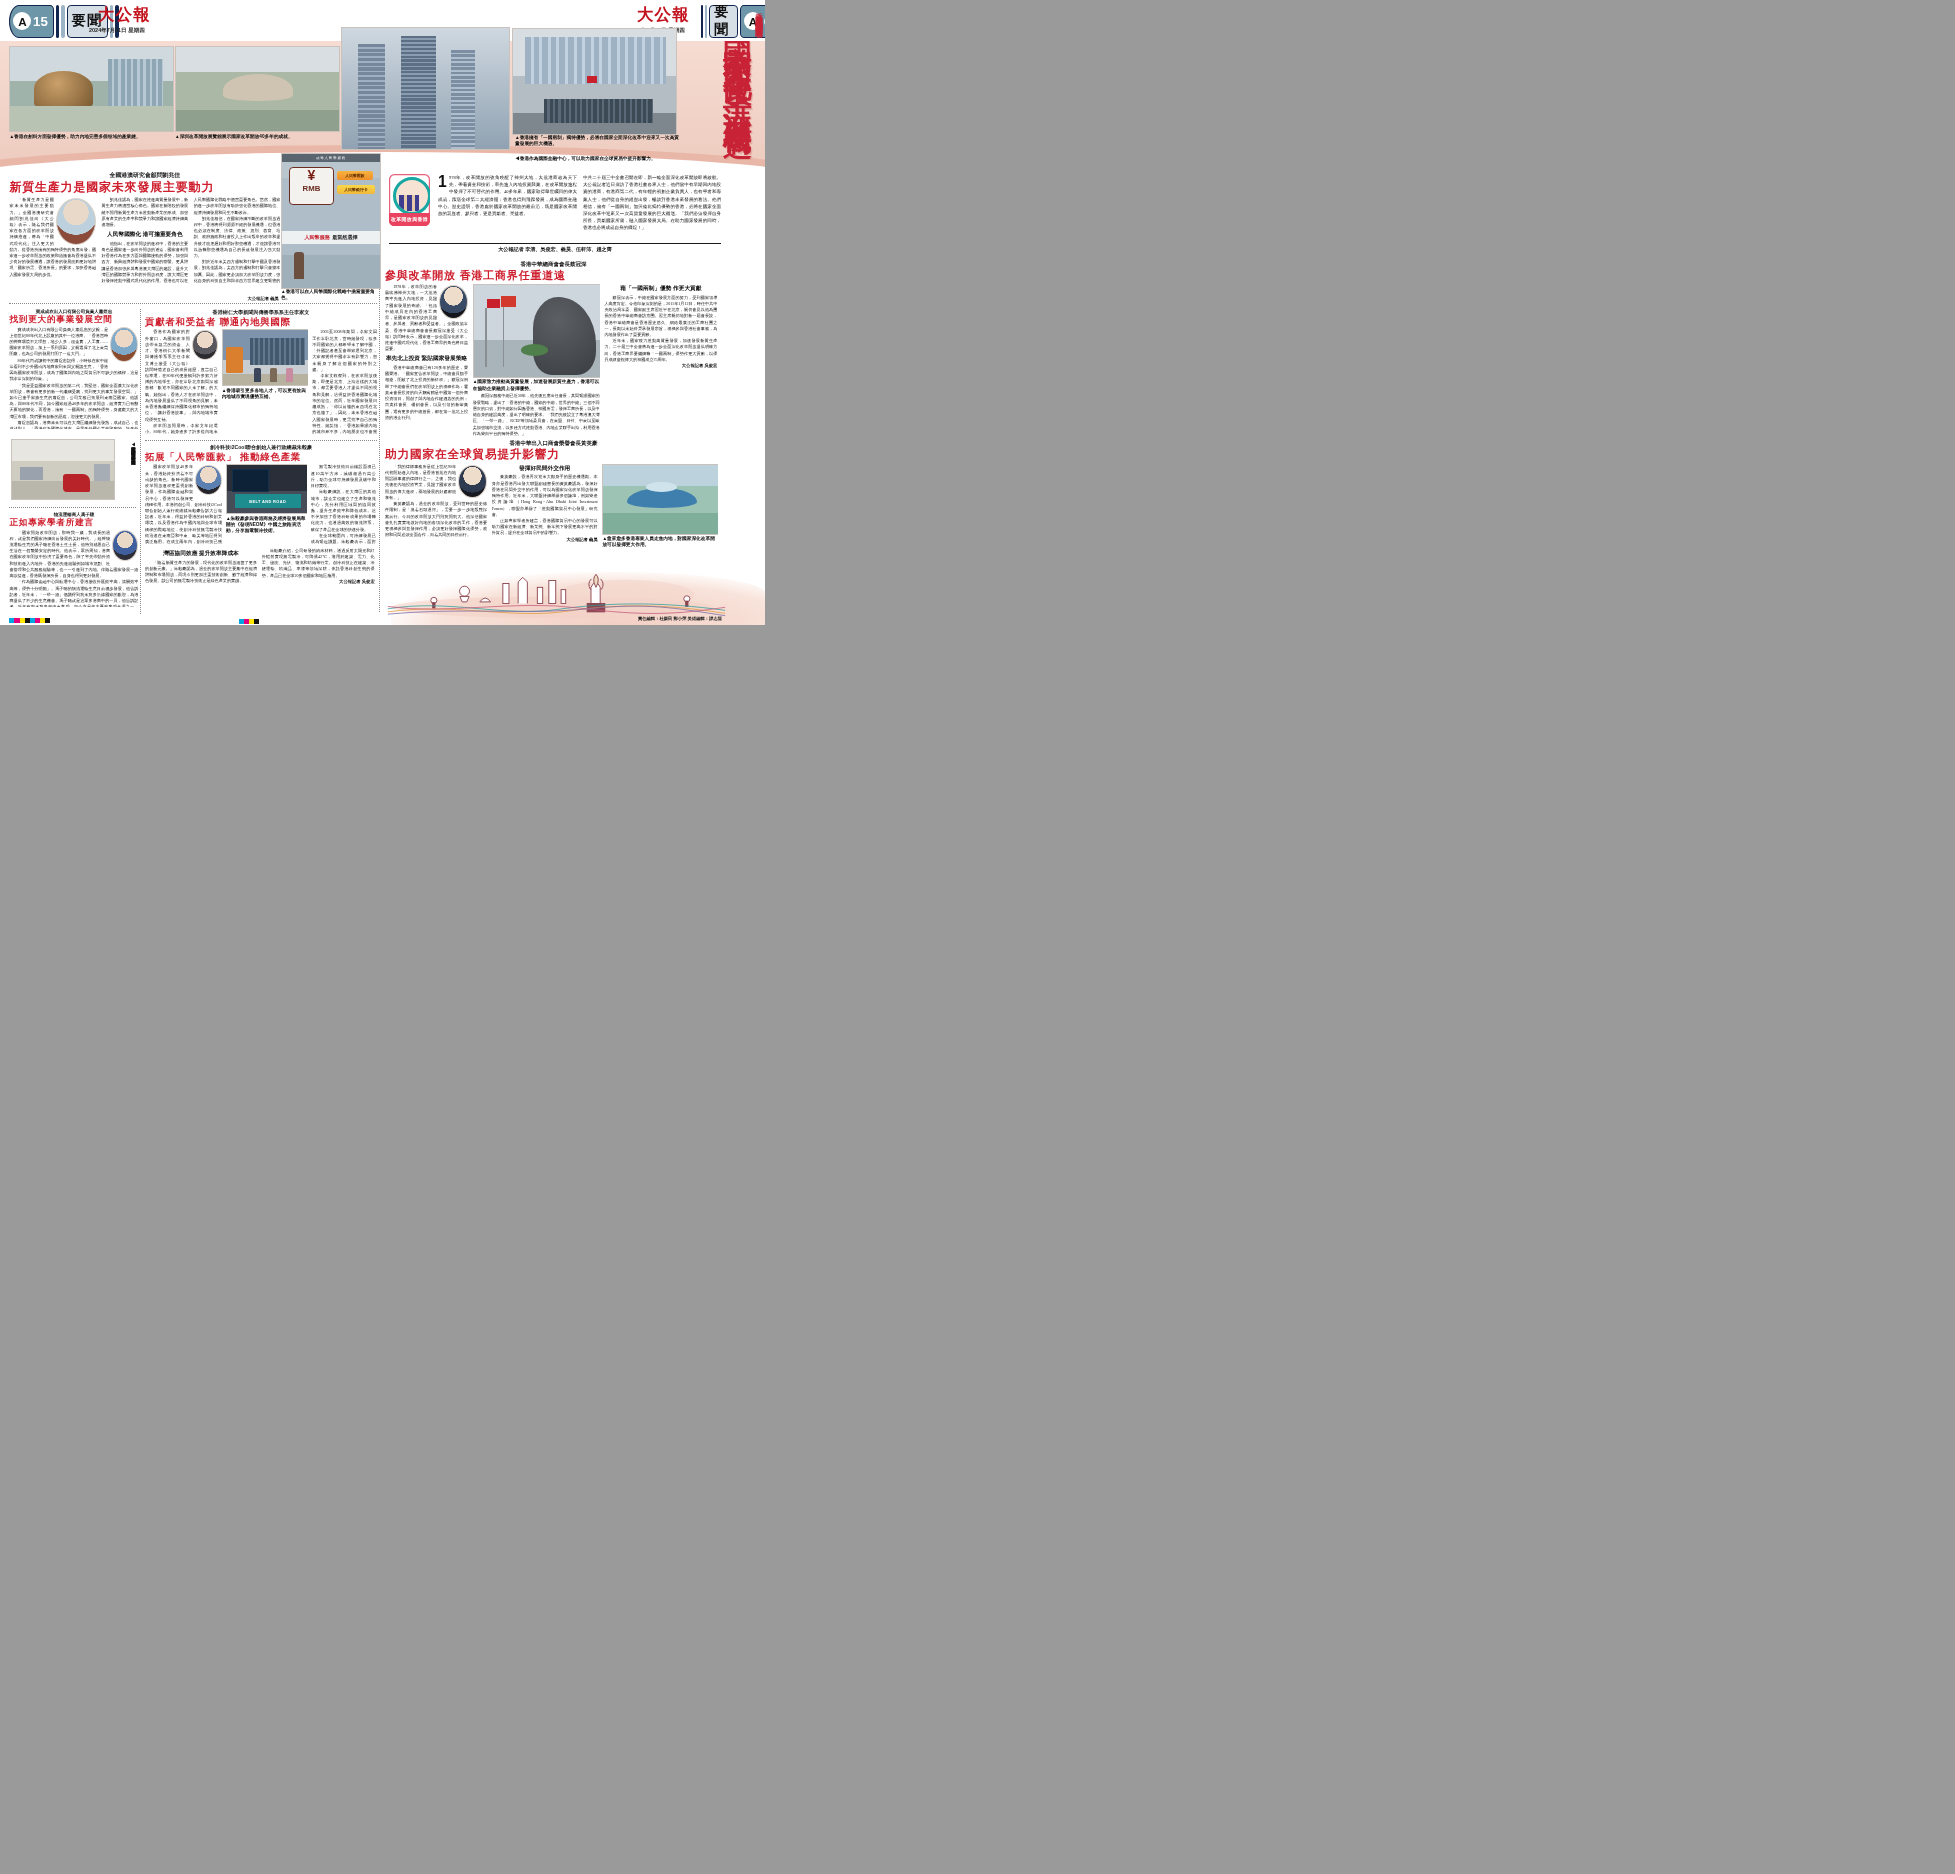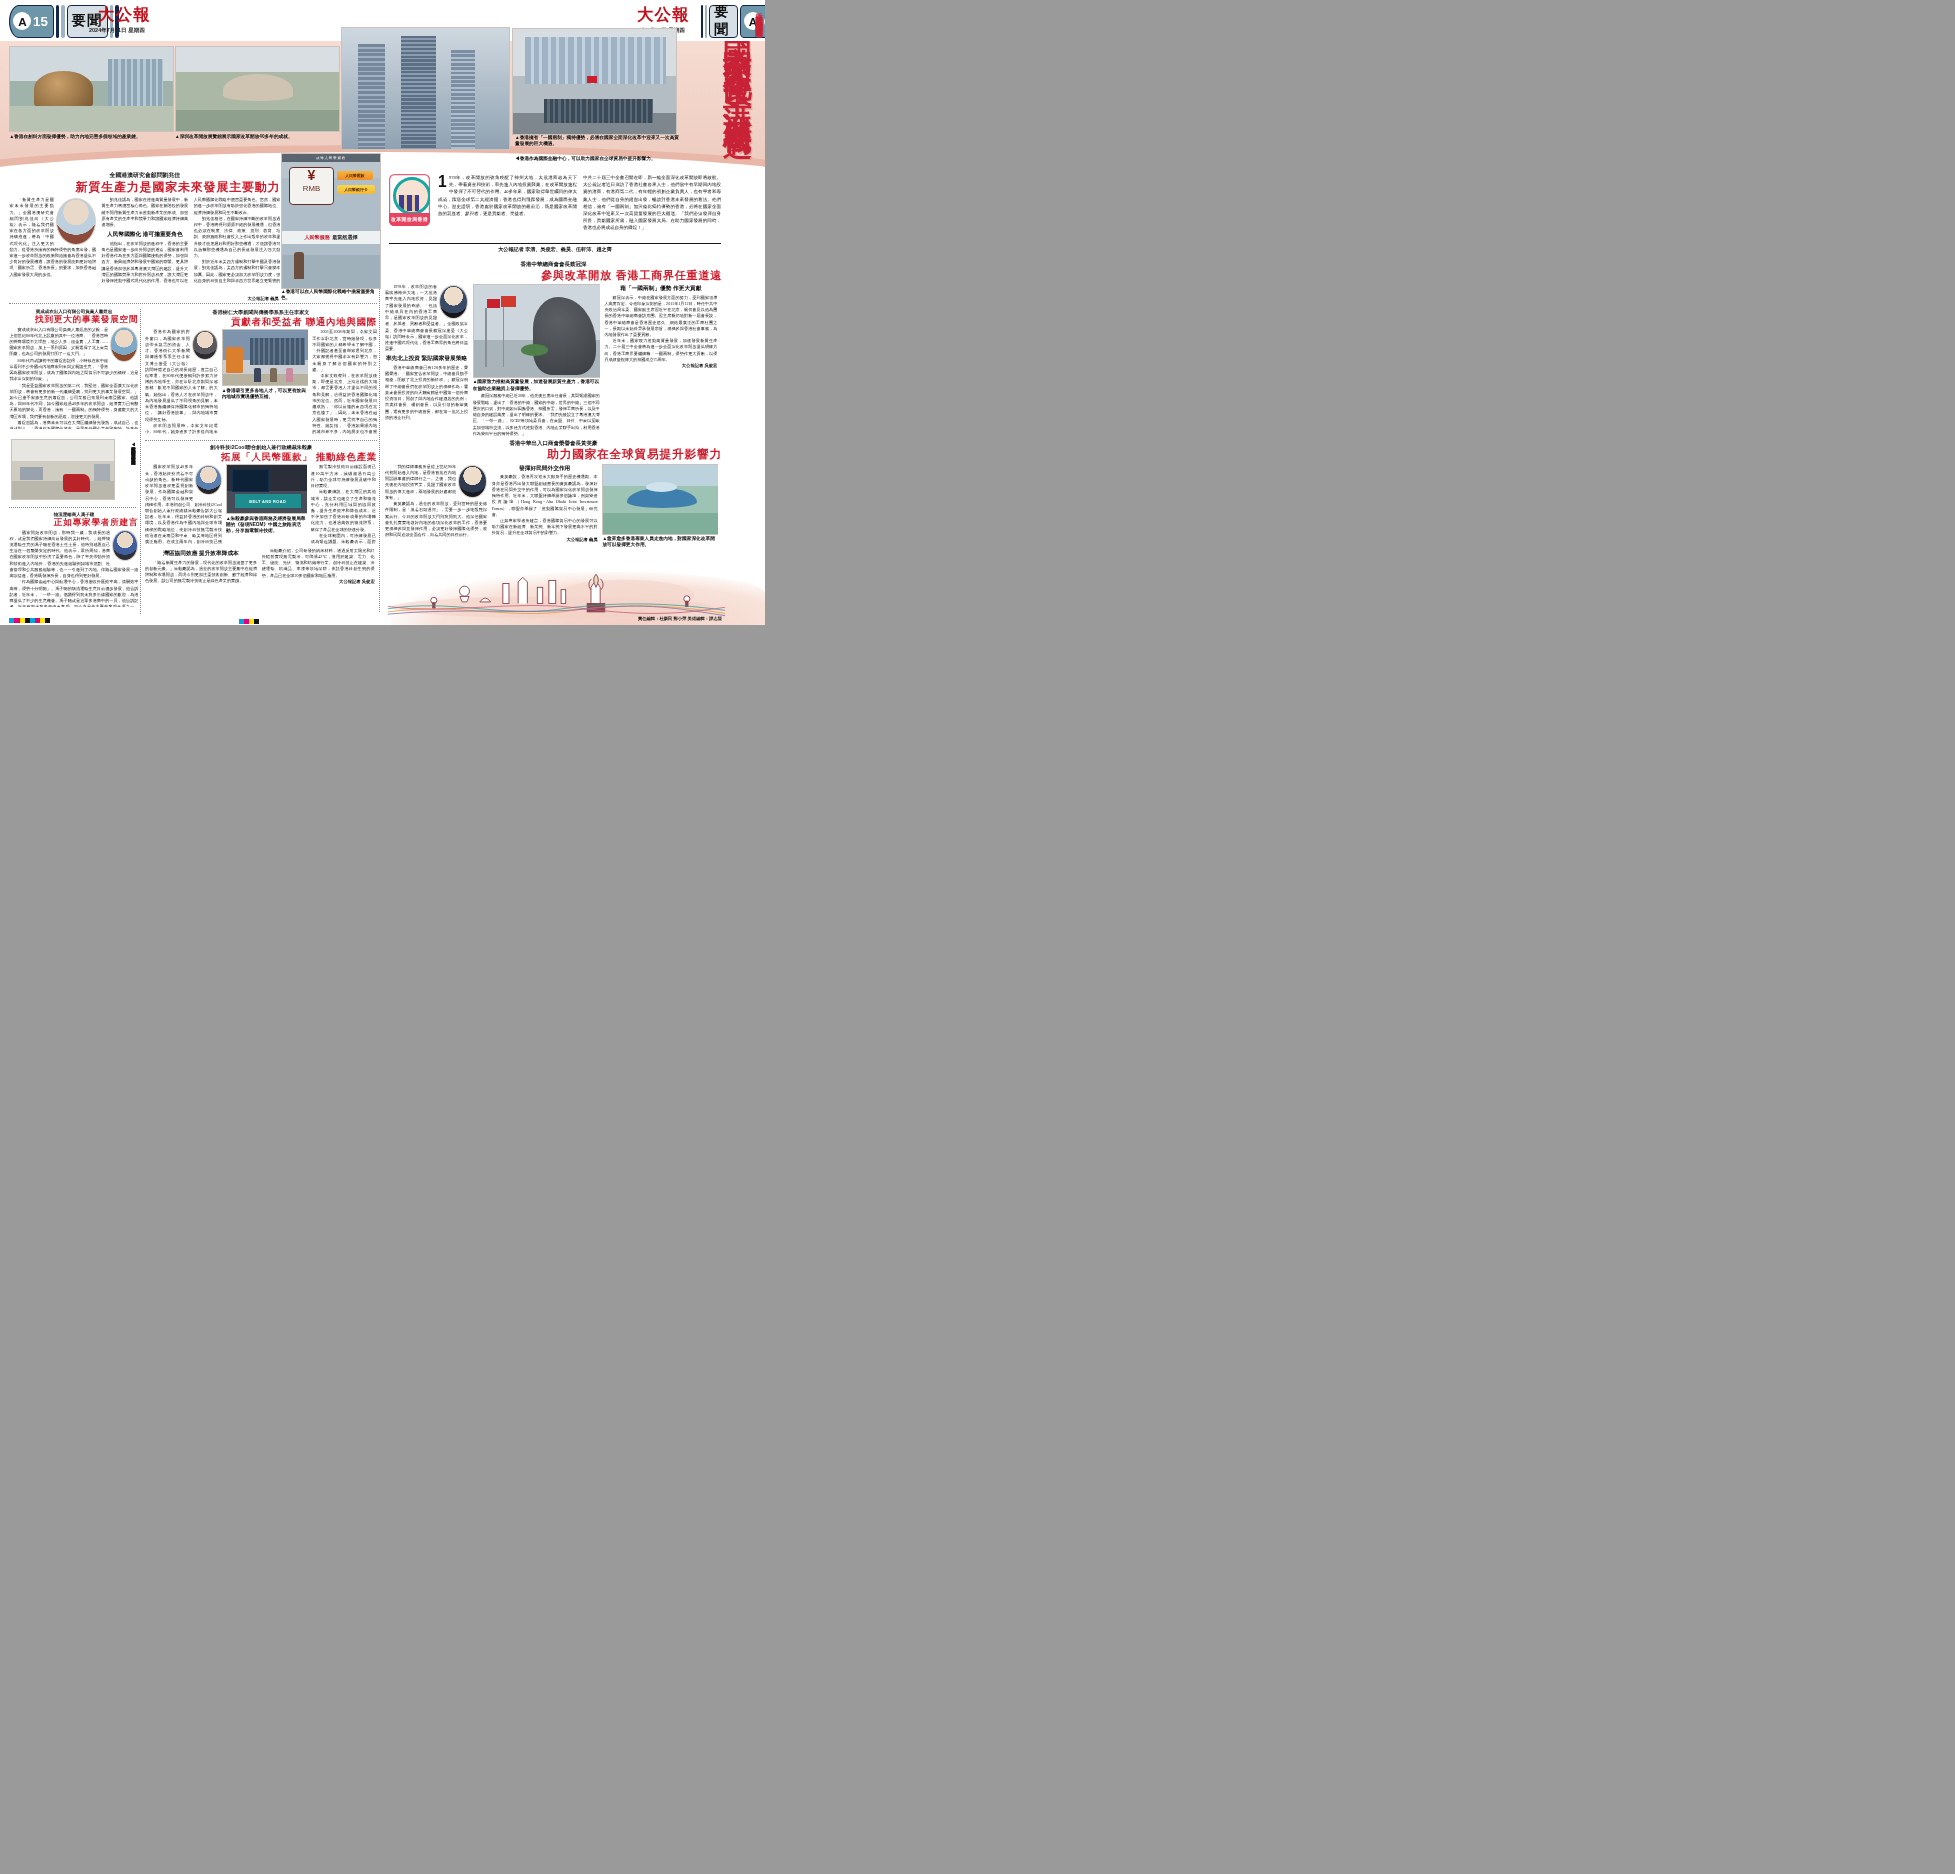--- a/index.html
+++ b/index.html
@@ -19,21 +19,21 @@
   .badge .pillB{background:#d6dfe6;border:0.8px solid #13264f;border-radius:3.9px;display:flex;align-items:center;justify-content:center;
       font-weight:900;font-size:14px;letter-spacing:1.6px;padding:0 3.9px;margin-left:2.3px;color:#111;}
   
   .band{position:absolute;left:0;top:41px;width:765px;height:124px;background:linear-gradient(#f6dcd2,#eeccc0);}
   .band-arc1{position:absolute;left:-8%;top:145px;width:116%;height:59px;background:#e9b7a8;border-radius:50%;}
   .band-arc2{position:absolute;left:-10%;top:152px;width:120%;height:66px;background:#ffffff;border-radius:50%;}
   .photo{position:absolute;overflow:hidden;border:0.4px solid #c9c2bd;}
   .cap{font-family:"Liberation Sans",sans-serif;font-weight:bold;font-size:4.7px;line-height:1.35;color:#111;}
   
   .kicker{font-family:"Liberation Sans",sans-serif;font-weight:bold;text-align:center;color:#222;}
-  .headline{font-family:"Liberation Sans",sans-serif;font-weight:900;color:#cf1f2e;text-align:right;letter-spacing:0.8px;line-height:1.1;}
+  .headline{font-family:"Liberation Sans",sans-serif;font-weight:900;color:#cf1f2e;text-align:left;letter-spacing:0.8px;line-height:1.1;}
   .bodytx{font-size:4.1px;line-height:1.52;text-align:justify;color:#101010;}
   .bodytx p{margin:0;text-indent:2em;}
   .subhead{font-weight:900;font-size:5.7px;text-align:center;color:#0d0d0d;margin:2px 0;font-family:"Liberation Sans",sans-serif;}
   .byline{font-weight:bold;font-size:4.3px;text-align:right;font-family:"Liberation Sans",sans-serif;}
   .portrait{border-radius:50%;border:0.4px solid #d8cfc6;}
   .dot-h{border-top:0.8px dotted #8a8a8a;}
   .dot-v{border-left:0.8px dotted #8a8a8a;}
   .vert{writing-mode:vertical-rl;}
   .flex{display:flex;}
   .col{overflow:hidden;}
@@ -127,21 +127,21 @@
           <p>對於近年來美西方遏制和打擊中國及香港發展，劉兆佳認為，美西方的遏制和打擊只會變本加厲。因此，國家更必須加大改革開放力度，強化自身的科技自主和與非西方世界建立更緊密的經貿、金融和人文聯繫，並通過「一帶一路」和金磚國家合作推動新一輪、更具包容性和普惠性的全球化。香港作為一個高度開放的經濟體和廣泛的國際聯繫應可助力國際的對外戰略。</p>
         </div>
     </div>
     <div class="abs byline" style="right:1.6px;bottom:0;">大公報記者  義昊</div>
   </div>
 
   <div class="photo" style="left:281px;top:153px;width:98px;height:134px;background:linear-gradient(#b9c6ce 0 18%,#aebdc7 18% 75%,#9fb0ba 75%);">
     <div class="abs sans" style="left:0;top:0;width:100%;height:7.8px;background:#5a6570;color:#fff;font-size:3.5px;display:flex;align-items:center;justify-content:center;letter-spacing:0.8px;">頭等人民幣服務</div>
     <div class="abs" style="left:7px;top:13.3px;width:43px;height:36px;background:#f4f2ee;border:1.2px solid #6b2d22;border-radius:3.9px;text-align:center;">
       <div class="sans" style="font-size:14px;font-weight:900;color:#7a1f14;line-height:1.1;">¥</div>
-      <div class="sans" style="font-size:7.8px;font-weight:400;color:#6b2d22;">RMB</div>
+      <div class="sans" style="font-size:7.8px;font-weight:700;color:#6b2d22;">RMB</div>
     </div>
     <div class="abs sans" style="left:55px;top:17px;width:36px;height:9.4px;background:linear-gradient(#f7b33d,#ef8f2a);border-radius:2.3px;color:#5a2a00;font-size:3.9px;font-weight:bold;display:flex;align-items:center;justify-content:center;">人民幣匯款</div>
     <div class="abs sans" style="left:55px;top:30.5px;width:38px;height:9.4px;background:linear-gradient(#f9d74a,#f1b83a);border-radius:2.3px;color:#5a2a00;font-size:3.9px;font-weight:bold;display:flex;align-items:center;justify-content:center;">人民幣銀行卡</div>
     <div class="abs" style="left:0;top:77px;width:100%;height:13.3px;background:#eef1f2;display:flex;align-items:center;justify-content:center;gap:2.3px;">
       <span class="sans" style="color:#c41423;font-weight:900;font-size:5.1px;">人民幣服務</span>
       <span class="sans" style="color:#222;font-weight:900;font-size:5.1px;">最當然選擇</span>
     </div>
     <div class="abs" style="left:11.7px;top:98px;width:10.2px;height:27px;background:#6b4f3f;border-radius:3.1px 3.1px 0 0;"></div>
   </div>
   <div class="abs cap" style="left:281px;top:289px;width:98px;">▲香港可以在人民幣國際化戰略中擔當重要角色。</div>

